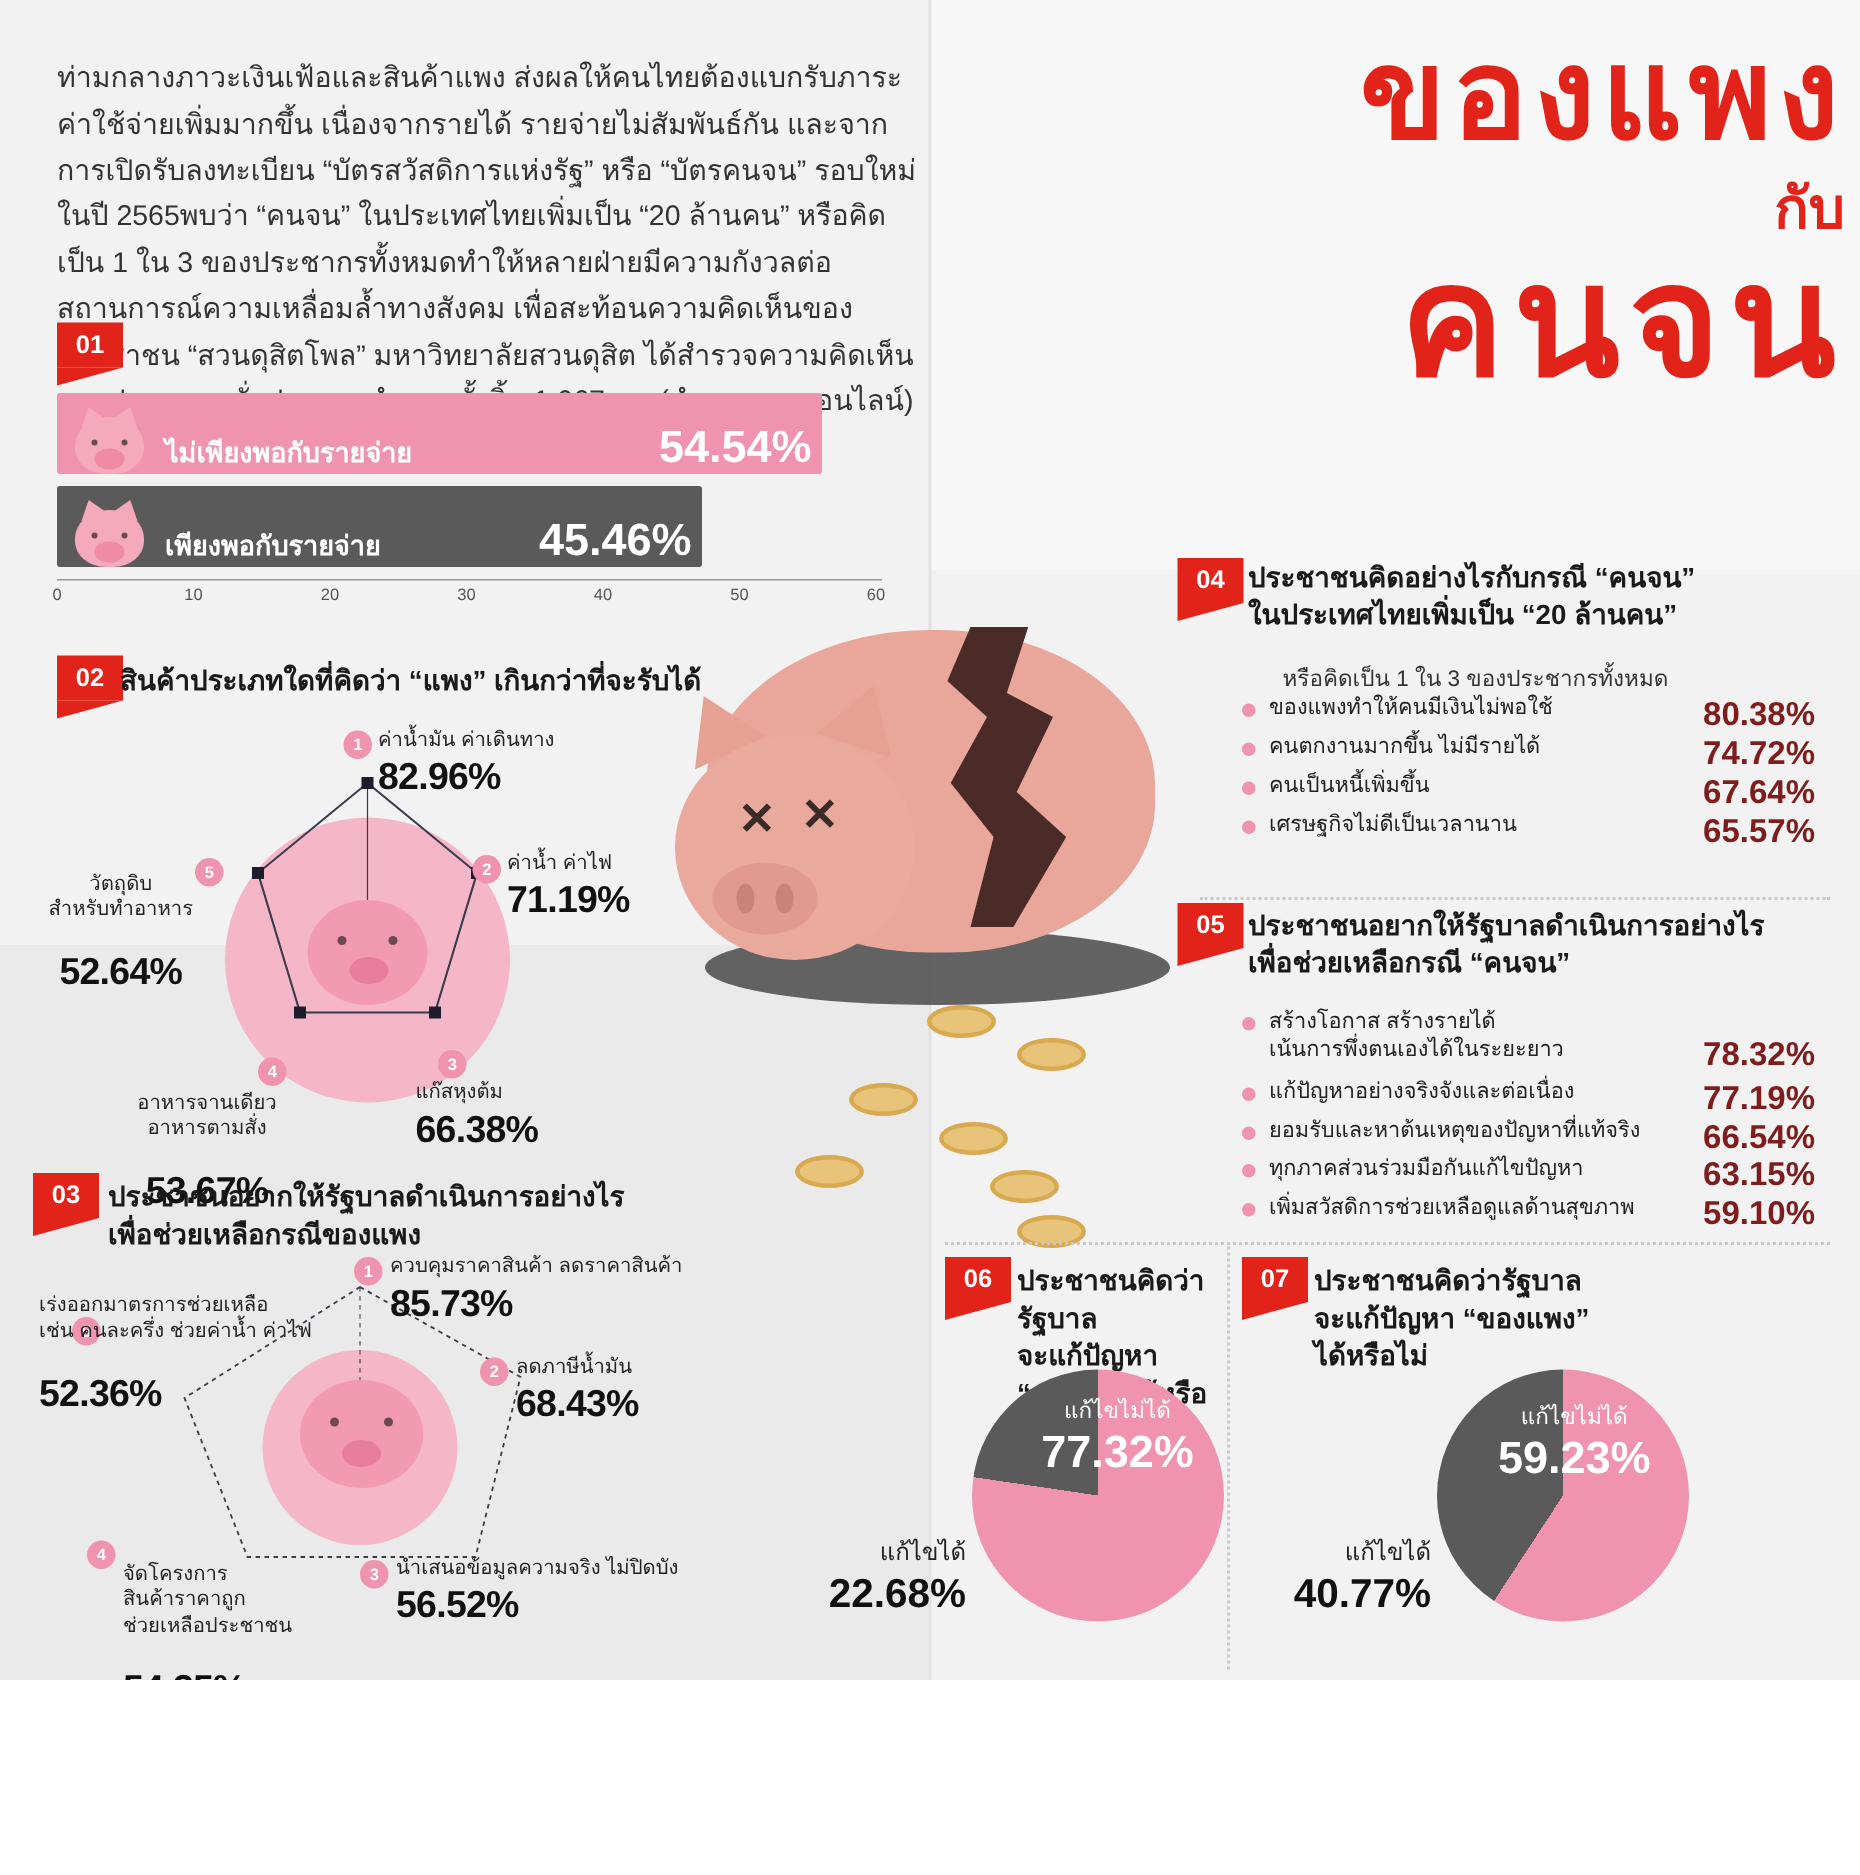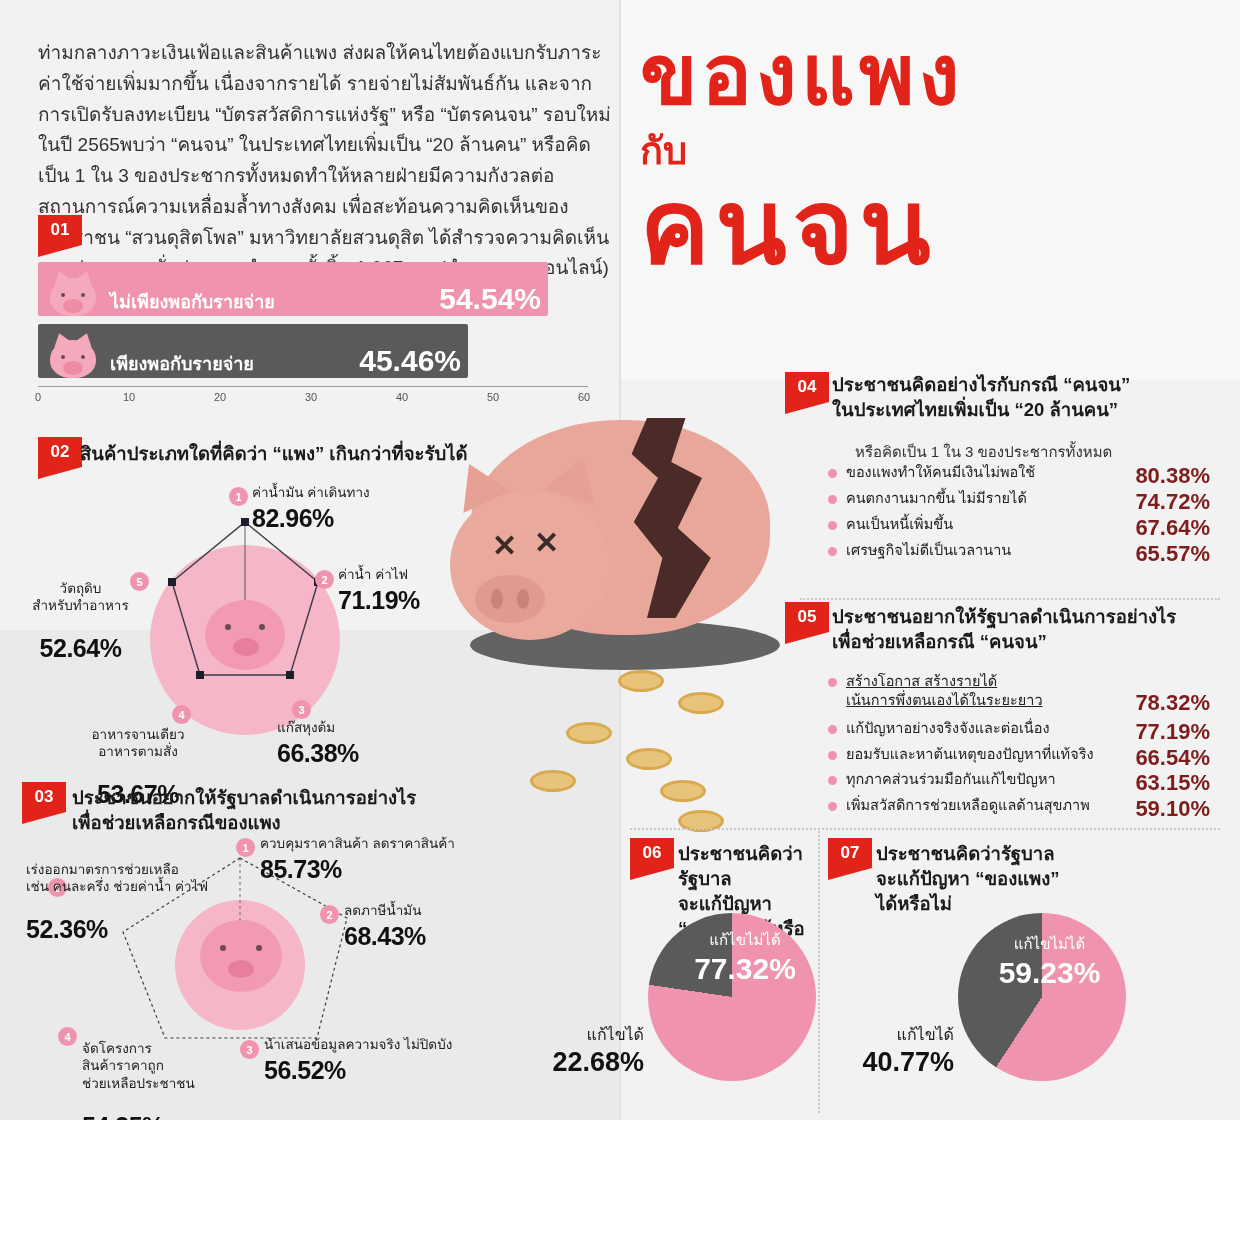--- a/index.html
+++ b/index.html
@@ -18,21 +18,21 @@
   .bg-right-mid { position:absolute; left:620px; top:380px; width:620px; height:740px; background:#f2f2f2; }
   .bg-divider { position:absolute; left:619px; top:0; width:2px; height:1120px; background:#e2e2e2; }
 
   
   .intro {
     position:absolute; left:38px; top:38px; width:580px;
     font-size:19px; line-height:1.62; color:#333;
   }
 
   
-  .headline { position:absolute; left:640px; top:36px; width:590px; text-align:left; }
+  .headline { position:absolute; left:640px; top:24px; width:590px; text-align:right; }
   .headline .l1 {
     font-size:84px; font-weight:bold; color:#e2231a; letter-spacing:4px; line-height:0.95;
   }
   .headline .l2 { font-size:38px; font-weight:bold; color:#e2231a; margin-top:4px; }
   .headline .l3 {
     font-size:104px; font-weight:bold; color:#e2231a; letter-spacing:6px; line-height:1.0; margin-top:-6px;
   }
 
   
   .flag {
@@ -338,21 +338,21 @@
 
   <div class="dotted-sep" style="left:800px; top:598px; width:420px;"></div>
 
   <div class="flag" style="left:785px; top:602px;">05</div>
   <div class="sec-title" style="left:832px; top:605px; width:390px; white-space:pre-line;">ประชาชนอยากให้รัฐบาลดำเนินการอย่างไร
 เพื่อช่วยเหลือกรณี “คนจน”</div>
 
   <div class="itemlist" style="left:828px; top:672px; width:382px;">
     <div class="itemrow" style="position:relative; margin-bottom:9px;">
       <div class="bullet"></div>
-      <div class="txt" style="white-space:pre-line;text-decoration:underline;">สร้างโอกาส สร้างรายได้
+      <div class="txt" style="white-space:pre-line;">สร้างโอกาส สร้างรายได้
 เน้นการพึ่งตนเองได้ในระยะยาว</div>
       <div class="pc" style="top:18px;">78.32%</div>
     </div>
     <div class="itemrow" style="position:relative;">
       <div class="bullet"></div>
       <div class="txt">แก้ปัญหาอย่างจริงจังและต่อเนื่อง</div>
       <div class="pc">77.19%</div>
     </div>
     <div class="itemrow" style="position:relative;">
       <div class="bullet"></div>

